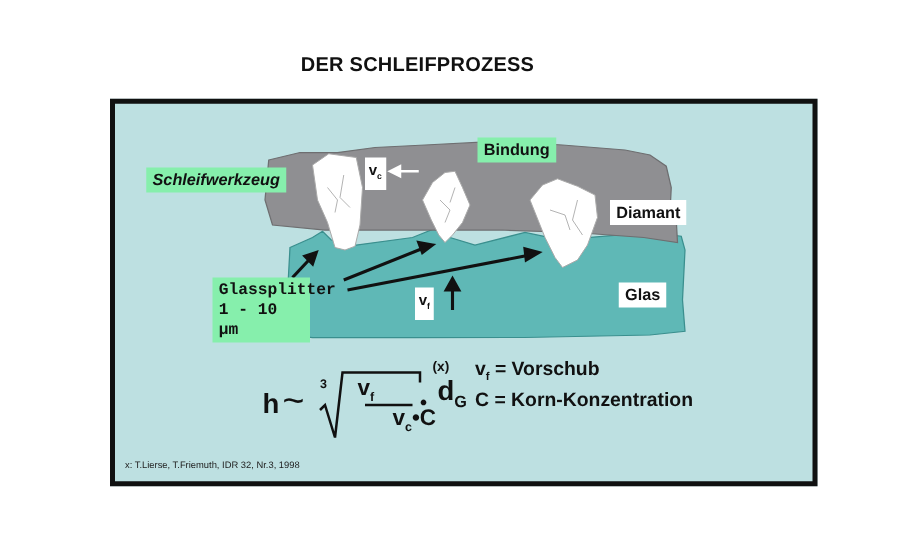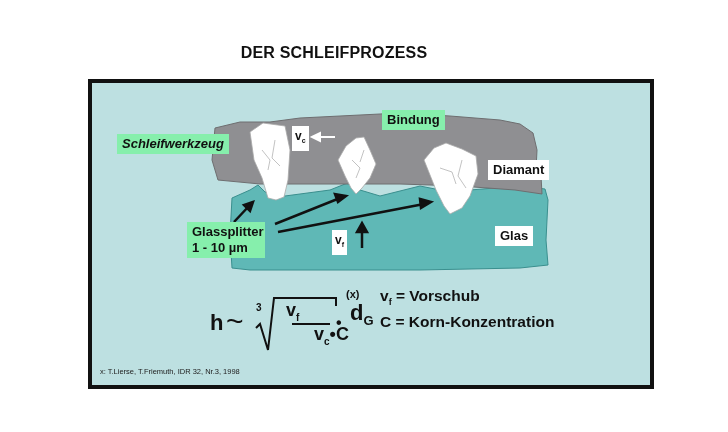--- a/index.html
+++ b/index.html
@@ -52,21 +52,21 @@
   <g stroke="#ffffff" stroke-width="2" fill="#ffffff">
     <line x1="335" y1="137" x2="318" y2="137"></line>
     <polygon points="312,137 320,133 320,141"></polygon>
   </g>
 </svg>
 
 <div class="lbl gray" style="left:117px;top:134px;font-style:italic;">Schleifwerkzeug</div>
 <div class="lbl gray" style="left:382px;top:110px;">Bindung</div>
 <div class="lbl white" style="left:488px;top:144px;margin-top:16px;">Diamant</div>
 <div class="lbl white" style="left:495px;top:226px;">Glas</div>
-<div class="lbl gray" style="left:187px;top:222px;width:68px;">
+<div class="lbl gray" style="left:170px;top:222px;width:68px;font-family:Liberation Mono, monospace;">
   <div>Glassplitter</div>
   <div>1 - 10 µm</div>
 </div>
 <div class="lbl white" style="left:292px;top:126px;padding:2px 3px;font-size:12px;"><span>v</span><sub style="font-size:7px">c</sub></div>
 <div class="lbl white" style="left:332px;top:230px;padding:2px 3px;font-size:12px;"><span>v</span><sub style="font-size:7px">f</sub></div>
 
 <div class="formula">
   <span style="position:absolute;left:0;top:10px;font-size:22px;">h</span>
   <span style="position:absolute;left:16px;top:4px;font-size:30px;font-weight:normal;">~</span>
   <span style="position:absolute;left:46px;top:2px;font-size:10px;">3</span>

